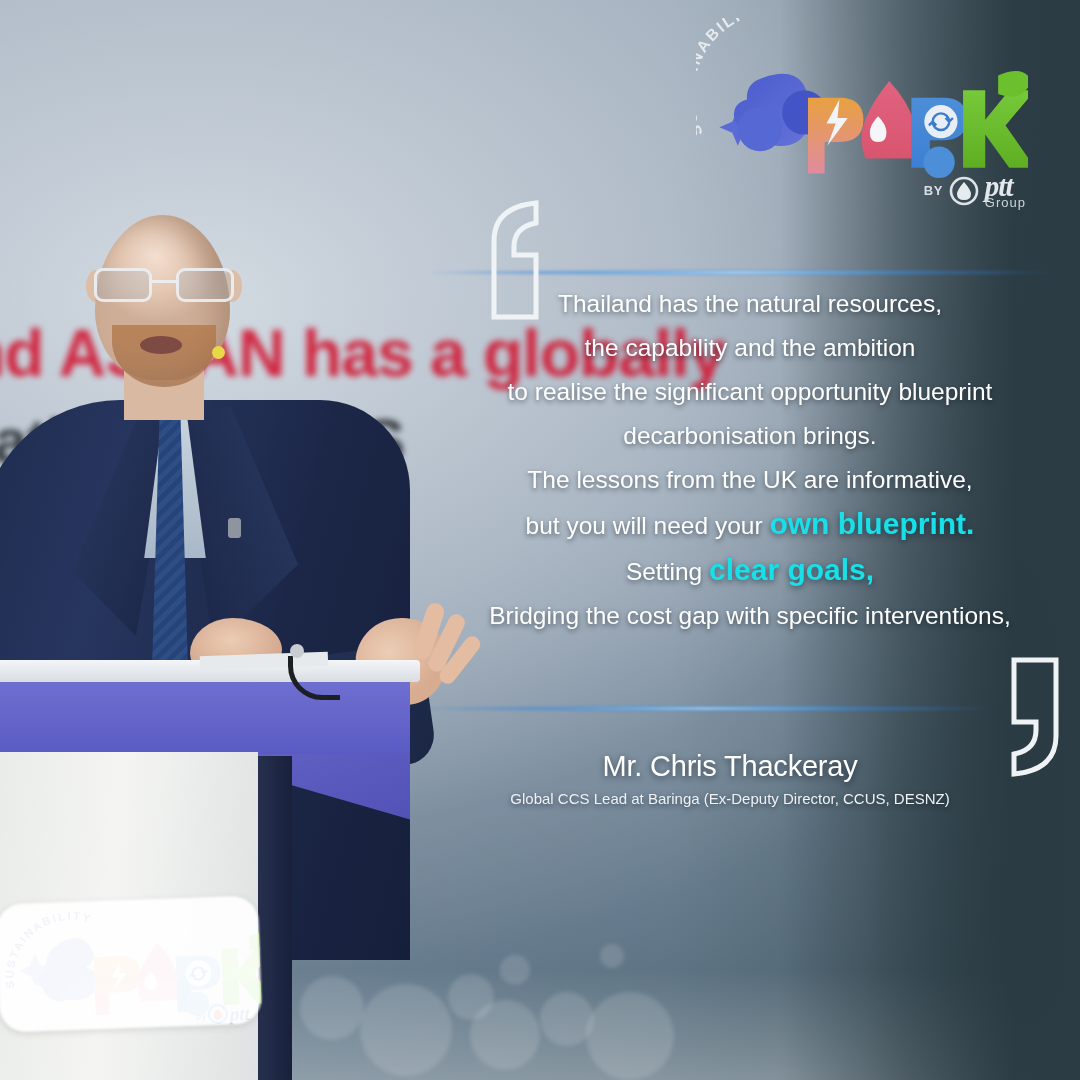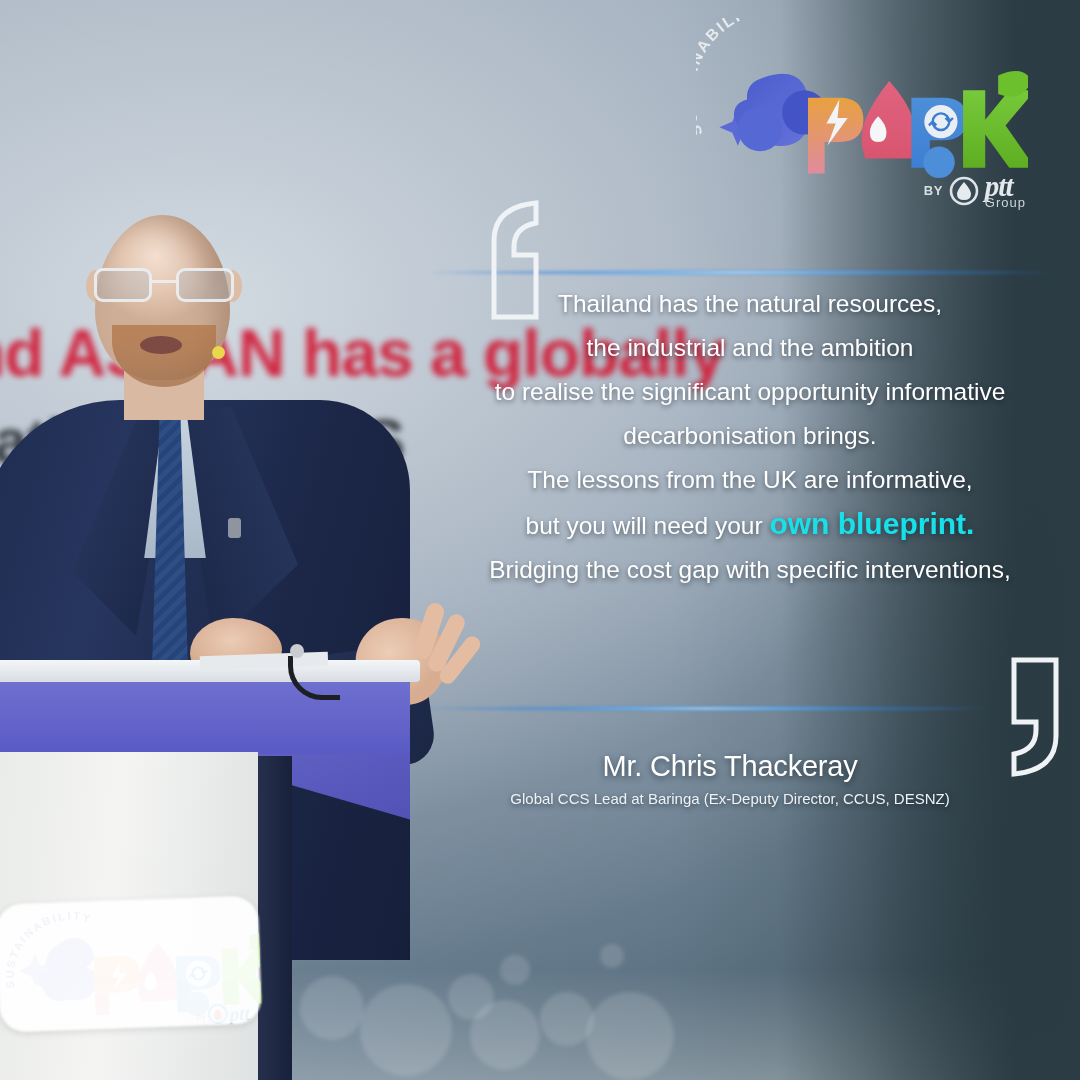--- a/index.html
+++ b/index.html
@@ -415,33 +415,36 @@
 
     <svg class="q-open" width="66" height="122" viewBox="0 0 66 122">
       <path d="M6 118 V42 Q6 8 48 4 V24 Q26 28 26 48 V56 H48 V118 Z" fill="none" stroke="#f0f3f6" stroke-width="5" stroke-linejoin="miter"></path>
     </svg>
 
     <div class="q-lines">
       <div class="q-line">
         <span>Thailand has the natural resources,</span>
       </div>
       <div class="q-line">
-        <span>the industrial and the ambition</span>
-      </div>
-      <div class="q-line">
-        <span>to realise the significant opportunity informative</span>
+        <span>the capability and the ambition</span>
+      </div>
+      <div class="q-line">
+        <span>to realise the significant opportunity blueprint</span>
       </div>
       <div class="q-line">
         <span>decarbonisation brings.</span>
       </div>
       <div class="q-line">
         <span>The lessons from the UK are informative,</span>
       </div>
       <div class="q-line">
         <span>but you will need your </span><span class="hi">own blueprint.</span>
+      </div>
+      <div class="q-line">
+        <span>Setting </span><span class="hi">clear goals,</span>
       </div>
       <div class="q-line">
         <span>Bridging the cost gap with specific interventions,</span>
       </div>
     </div>
 
     <svg class="q-close" width="66" height="122" viewBox="0 0 66 122">
       <path d="M60 4 V80 Q60 114 18 118 V98 Q40 94 40 74 V66 H18 V4 Z" fill="none" stroke="#f0f3f6" stroke-width="5" stroke-linejoin="miter"></path>
     </svg>
   </div>

